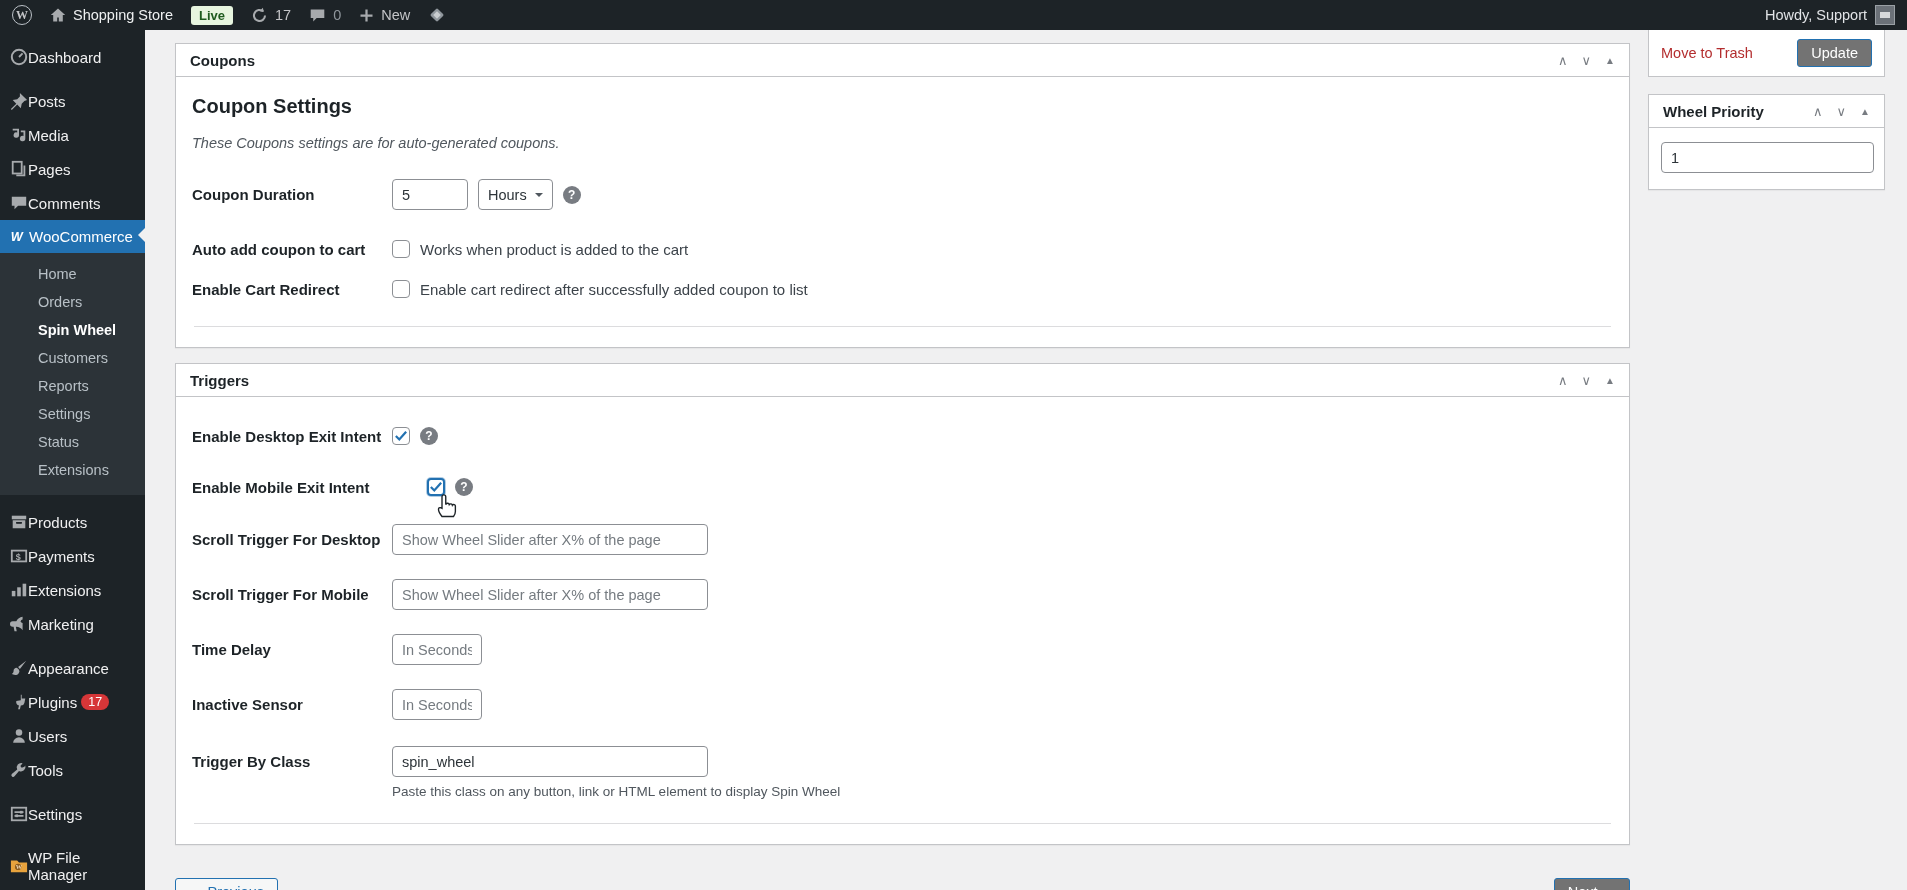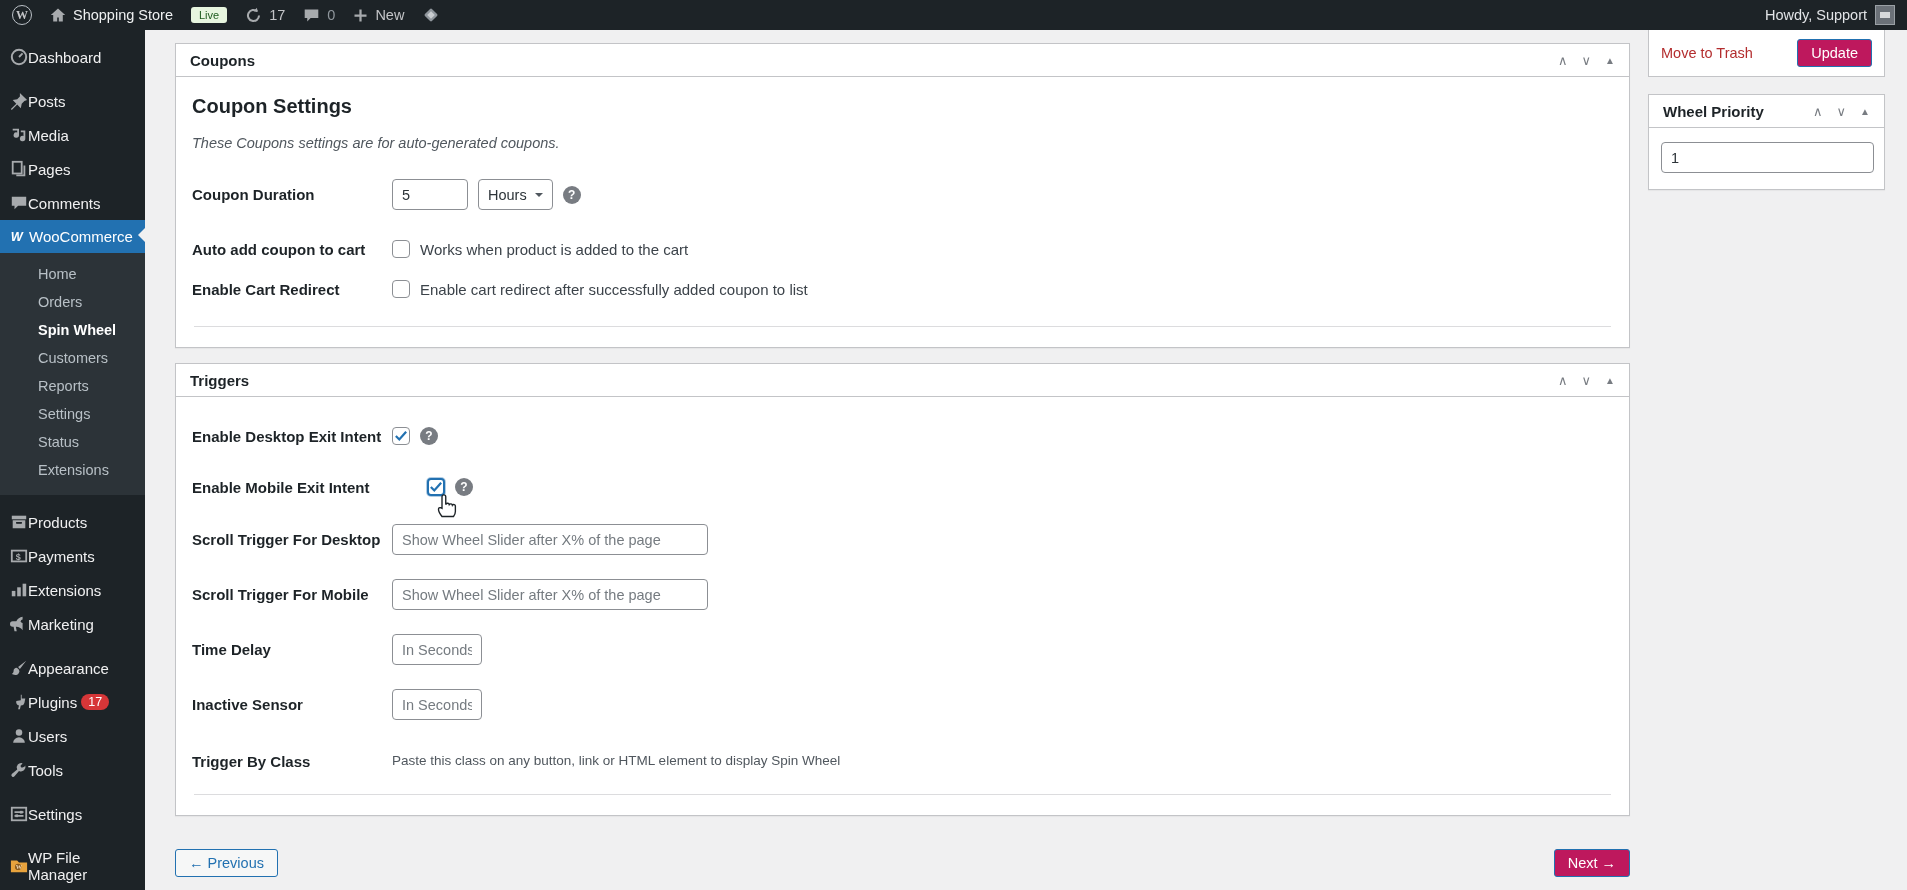--- a/index.html
+++ b/index.html
@@ -7,21 +7,21 @@
   body { position:relative; background:#f0f0f1; font-family:"Liberation Sans", sans-serif; overflow:hidden; color:#1d2327; }
 
   
   .adminbar { position:absolute; top:0; left:0; width:1907px; height:30px; background:#1d2327;
     display:flex; align-items:center; padding:0 12px; gap:18px; color:#c3c4c7; font-size:14.5px; z-index:50; }
   .ab-item { display:flex; align-items:center; gap:7px; cursor:pointer; }
   .ab-right { margin-left:auto; display:flex; align-items:center; gap:8px; color:#e2e4e7; }
   .wp-logo { width:20px; height:20px; border:1.6px solid #bbc1c7; border-radius:50%;
     display:flex; align-items:center; justify-content:center; font-size:12px; font-weight:bold; color:#c3c4c7; font-family:"Liberation Serif", serif; }
   .site-name { color:#eef0f1; }
-  .live-badge { background:#e7f5df; color:#1e5b1e; font-size:11px; font-weight:normal; padding:2px 8px; border-radius:3px; }
+  .live-badge { background:#e7f5df; color:#1e5b1e; font-size:13px; font-weight:bold; padding:2px 8px; border-radius:3px; }
   .ab-count { color:#c3c4c7; }
   .ab-count.dim { color:#8f969c; }
   .avatar { width:20px; height:20px; border:1px solid #9aa0a5; background:#6b7178; display:flex; align-items:center; justify-content:center; }
   .avatar i { display:block; width:10px; height:6px; background:#d7d9db; }
 
   
   .sidebar { position:absolute; top:30px; left:0; width:145px; height:860px; background:#1d2327;
     color:#f0f0f1; font-size:15px; }
   .menu-item { display:flex; align-items:center; padding:8px 8px 8px 10px; cursor:pointer; color:#f0f0f1; }
   .menu-item svg { flex:0 0 auto; }
@@ -73,21 +73,21 @@
 
   .hr { border:none; border-top:1px solid #dcdcde; margin:28px 2px 0; }
   .field-note { font-size:13.5px; color:#50575e; margin-top:7px; }
 
   .hand-cursor { position:absolute; left:7px; top:11px; pointer-events:none; z-index:5; }
 
   .pagination { display:flex; justify-content:space-between; margin-top:33px; }
   .btn { display:inline-block; border-radius:3px; font-size:14.5px; padding:5px 13px; cursor:pointer;
     font-family:"Liberation Sans", sans-serif; }
   .btn-secondary { background:#f6f7f7; border:1px solid #2271b1; color:#2271b1; }
-  .btn-primary { background:#be185d; border:1px solid #2271b1; color:#fff; }
+  .btn-primary { background:#737373; border:1px solid #2271b1; color:#fff; }
 
   
   .side-col { position:absolute; left:1648px; top:30px; width:237px; }
   .publish-box { background:#fff; border:1px solid #c3c4c7; border-top:none;
     padding:9px 12px; display:flex; align-items:center; justify-content:space-between; }
   .trash-link { color:#b32d2e; font-size:14.5px; cursor:pointer; }
   .wp-box { margin-top:17px; }
   .wp-box .inside { padding:14px 12px 16px; }
   .inp.w-priority { width:213px; }
 </style>
@@ -379,20 +379,21 @@
       <div class="form-row" style="margin-top:24px;">
         <span class="form-label">Inactive Sensor</span>
         <span class="controls">
           <input class="inp w-sec" type="text" placeholder="In Seconds" style="">
         </span>
       </div>
 
       <div class="form-row" style="margin-top:26px; align-items:flex-start;">
         <span class="form-label" style="padding-top:7px;">Trigger By Class</span>
         <span class="controls" style="flex-direction:column; align-items:flex-start; gap:0;">
+          <input class="inp w-scroll" type="text" value="spin_wheel" style="">
           <span class="field-note">Paste this class on any button, link or HTML element to display Spin Wheel</span>
         </span>
       </div>
 
       <hr class="hr" style="margin-top:24px;">
     </div>
   </div>
 
   <div class="pagination">
     <span class="btn btn-secondary">← Previous</span>

